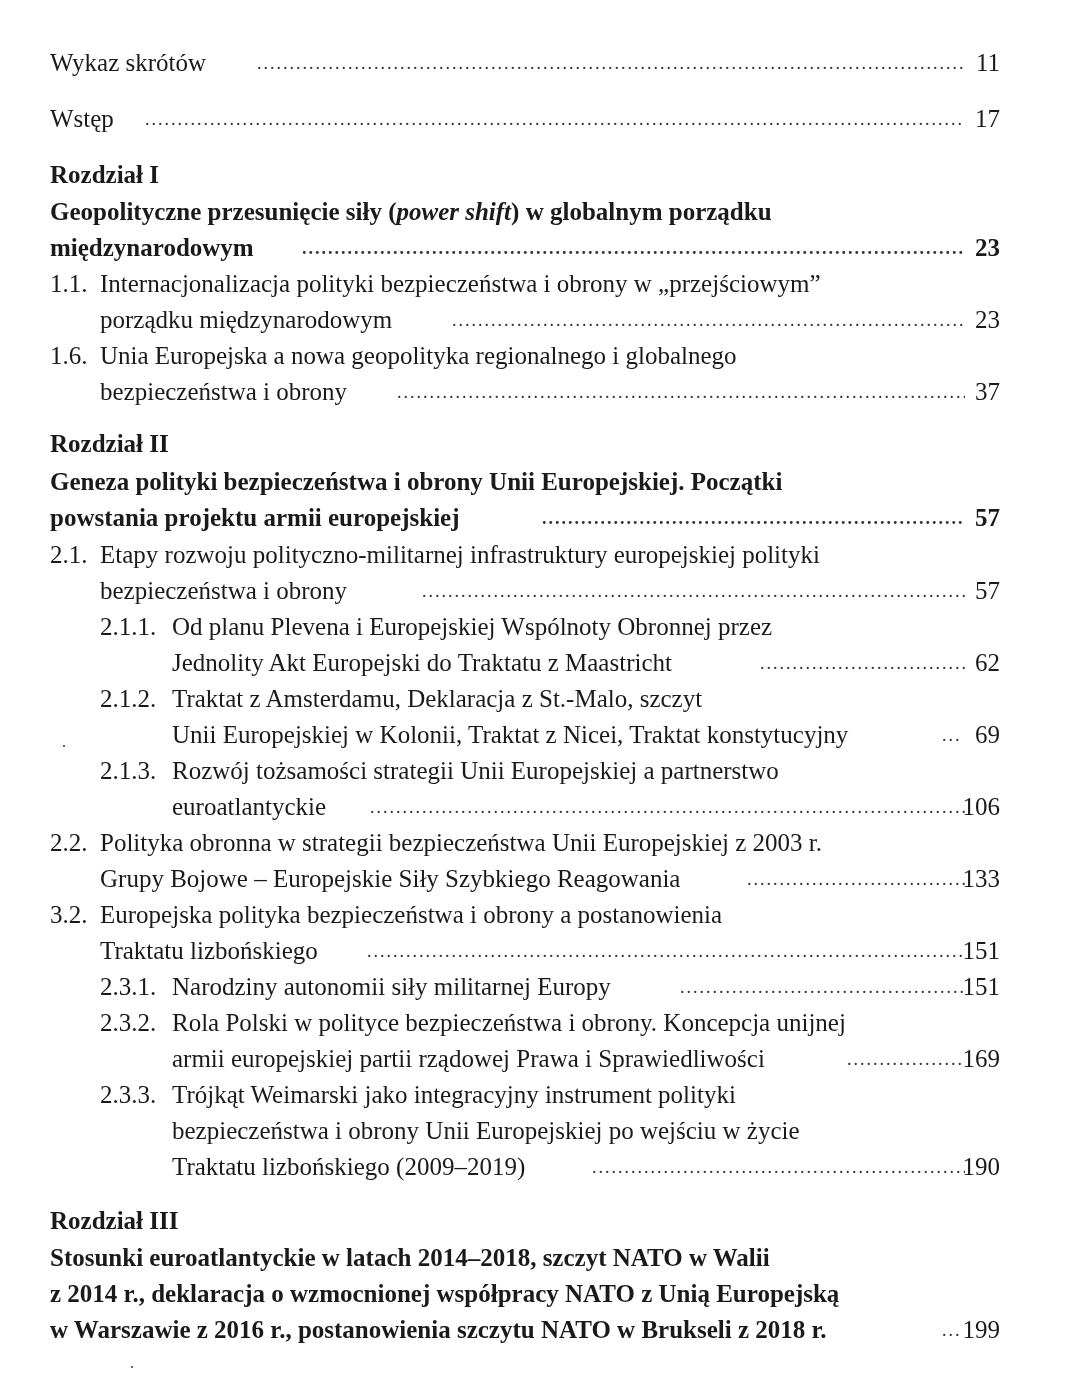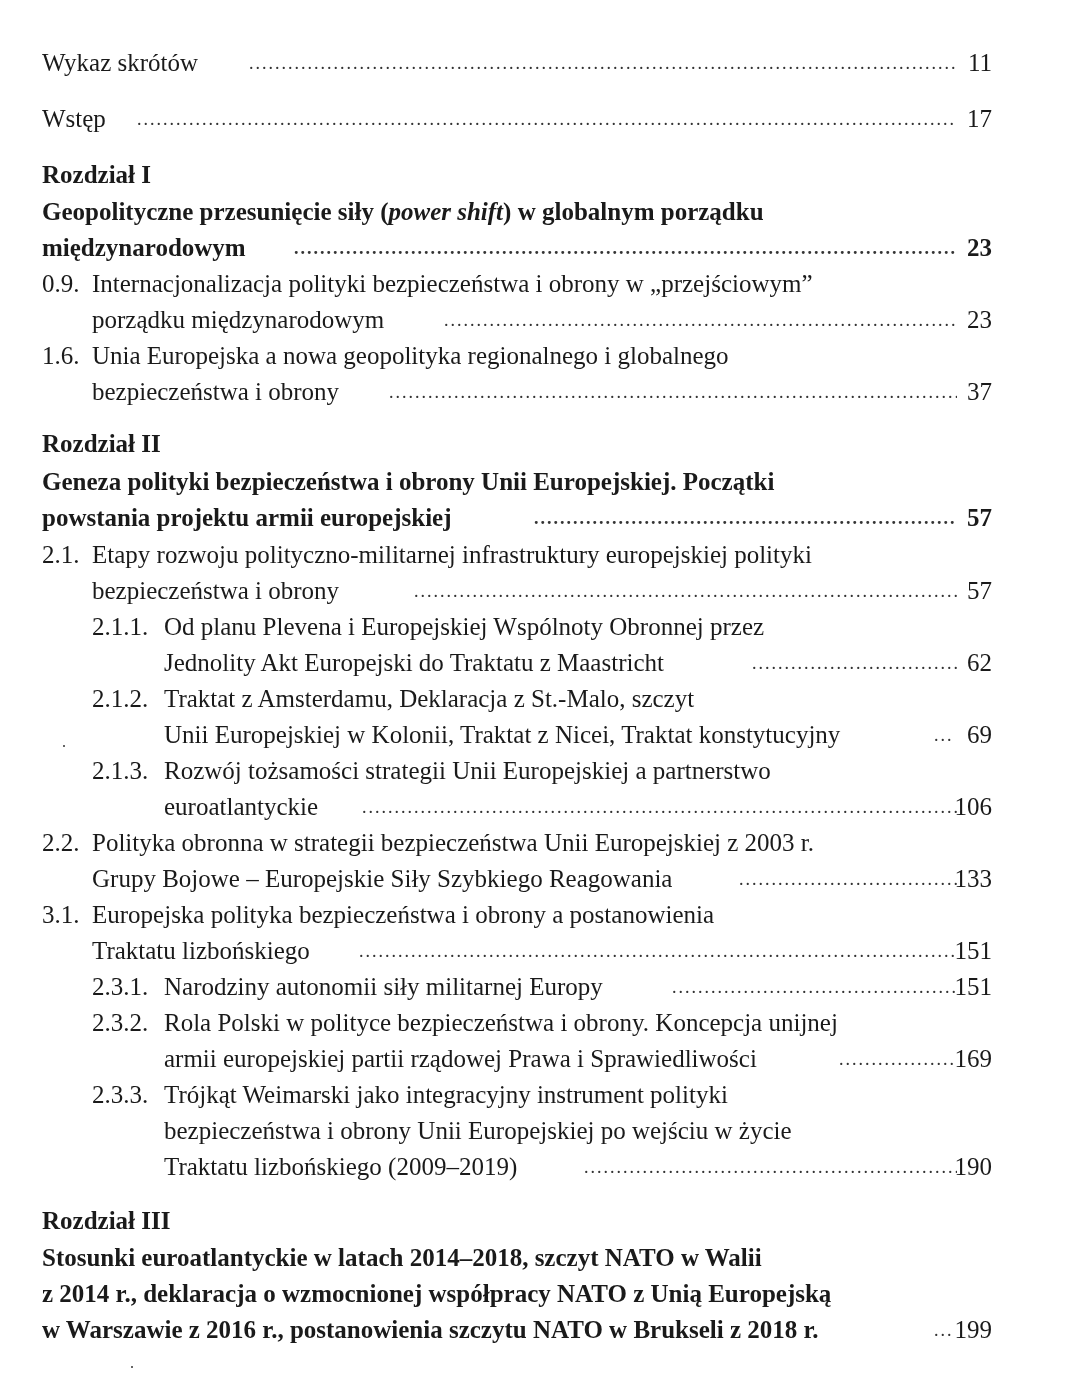--- a/index.html
+++ b/index.html
@@ -1,19 +1,19 @@
 <!DOCTYPE html>
 <html><head>
 <meta charset="utf-8">
 <style>
   html, body { margin: 0; padding: 0; background: #ffffff; }
   body { width: 1088px; height: 1400px; position: relative; overflow: hidden;
          font-family: "Liberation Serif", "DejaVu Serif", serif; color: #1a1a1a; }
   .toc { position: absolute; left: 0; top: 0; width: 1088px; }
-  .line { position: absolute; left: 4px; width: 1056px; height: 36px; font-size: 25px; line-height: 36px; white-space: nowrap; }
+  .line { position: absolute; left: 12px; width: 1056px; height: 36px; font-size: 25px; line-height: 36px; white-space: nowrap; }
   .txt { position: absolute; top: 0; }
   .dots { position: absolute; top: 0; overflow: hidden; letter-spacing: 2px; color: #333; font-size: 18px; }
   .pg { position: absolute; top: 0; right: 68px; text-align: right; }
   .bold { font-weight: bold; }
   .stray { position: absolute; width: 2px; height: 2px; background: #666; }
 </style>
 </head>
 <body>
 
 <div class="toc">
@@ -36,21 +36,21 @@
   <div class="line bold" style="top:194px">
     <span class="txt" style="left:38px"><span>Geopolityczne przesunięcie siły (</span><i>power shift</i><span>) w globalnym porządku</span></span>
   </div>
   <div class="line bold" style="top:230px">
     <span class="txt" style="left:38px">międzynarodowym</span>
     <span class="dots" style="left:290px;width:663px">..............................................................................................................................................................</span>
     <span class="pg">23</span>
   </div>
 
   <div class="line" style="top:266px">
-    <span class="txt" style="left:38px">0.9.</span>
+    <span class="txt" style="left:38px">1.1.</span>
     <span class="txt" style="left:88px">Internacjonalizacja polityki bezpieczeństwa i obrony w „przejściowym”</span>
   </div>
   <div class="line" style="top:302px">
     <span class="txt" style="left:88px">porządku międzynarodowym</span>
     <span class="dots" style="left:440px;width:513px">......................................................................................................................</span>
     <span class="pg">23</span>
   </div>
 
   <div class="line" style="top:338px">
     <span class="txt" style="left:38px">1.6.</span>
@@ -118,21 +118,21 @@
     <span class="txt" style="left:38px">2.2.</span>
     <span class="txt" style="left:88px">Polityka obronna w strategii bezpieczeństwa Unii Europejskiej z 2003 r.</span>
   </div>
   <div class="line" style="top:861px">
     <span class="txt" style="left:88px">Grupy Bojowe – Europejskie Siły Szybkiego Reagowania</span>
     <span class="dots" style="left:735px;width:218px">..................................................</span>
     <span class="pg">133</span>
   </div>
 
   <div class="line" style="top:897px">
-    <span class="txt" style="left:38px">3.1.</span>
+    <span class="txt" style="left:38px">3.2.</span>
     <span class="txt" style="left:88px">Europejska polityka bezpieczeństwa i obrony a postanowienia</span>
   </div>
   <div class="line" style="top:933px">
     <span class="txt" style="left:88px">Traktatu lizbońskiego</span>
     <span class="dots" style="left:355px;width:598px">.........................................................................................................................................</span>
     <span class="pg">151</span>
   </div>
 
   <div class="line" style="top:969px">
     <span class="txt" style="left:88px">2.3.1.</span>

